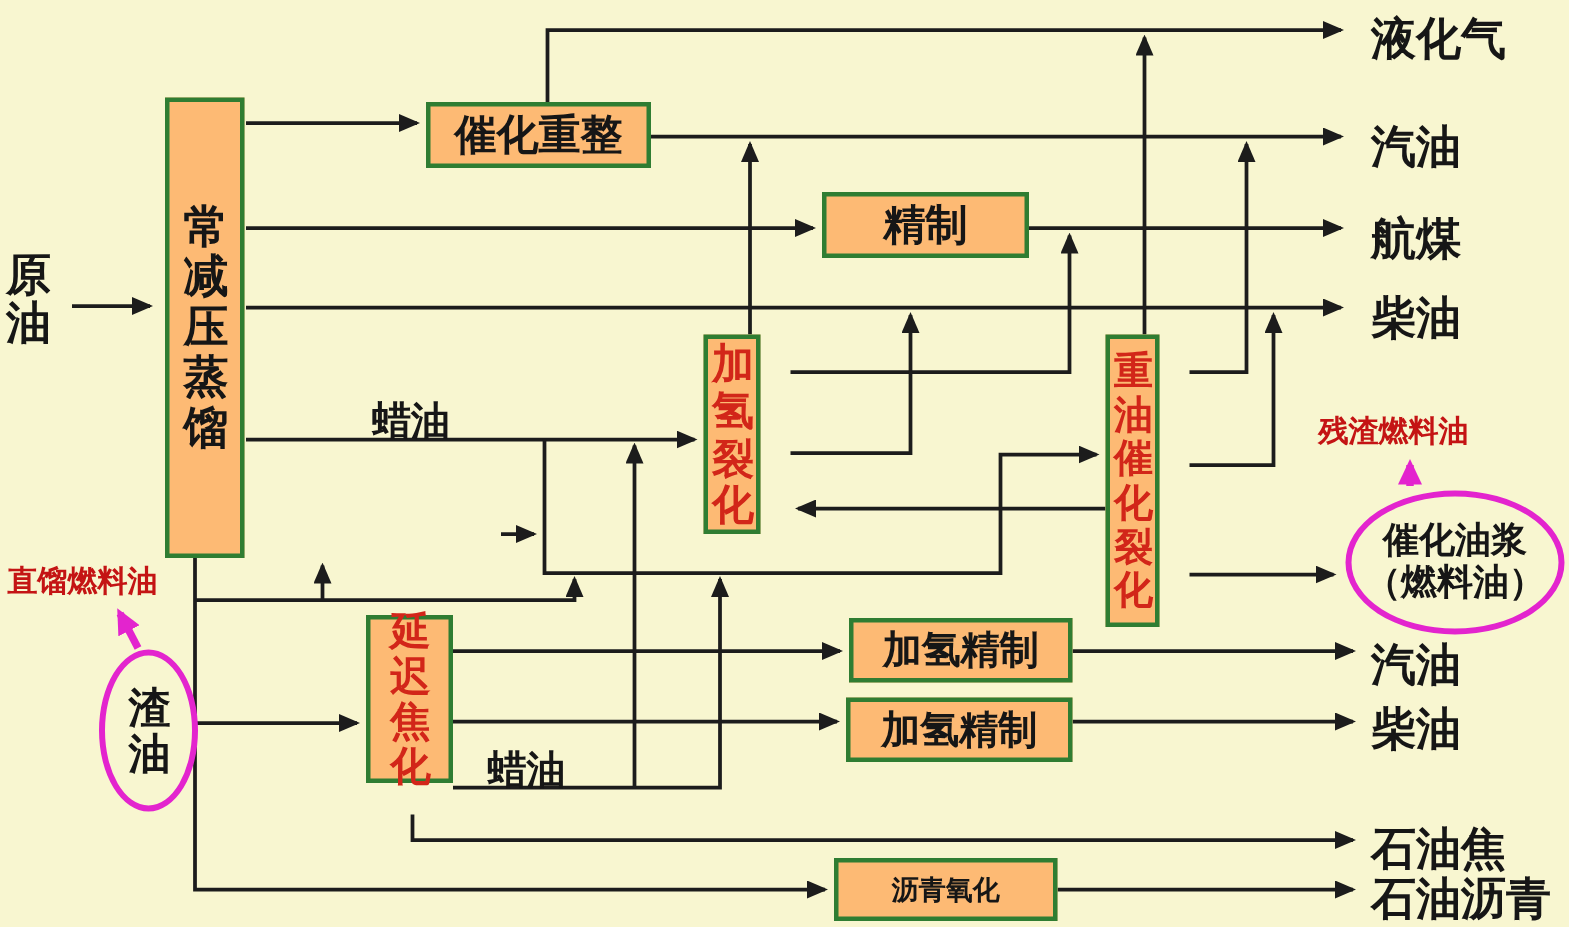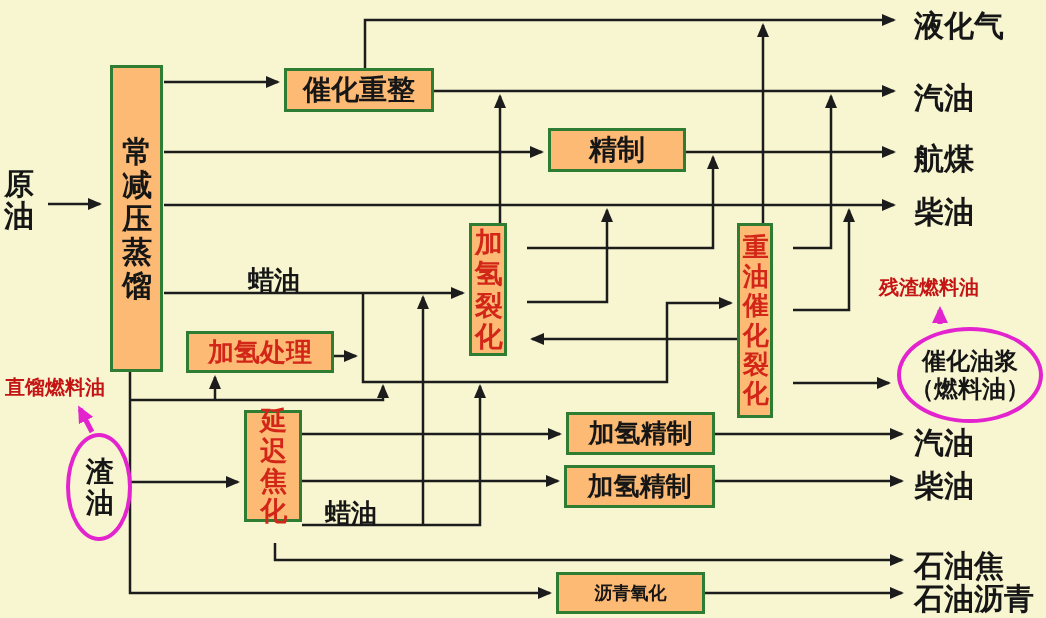--- a/index.html
+++ b/index.html
@@ -76,23 +76,20 @@
   </div>
   <div class="node" style="left:284px;top:68px;width:150px;height:44px;font-size:28px;">
     <span>催化重整</span>
   </div>
   <div class="node" style="left:548px;top:128px;width:138px;height:44px;font-size:28px;">
     <span>精制</span>
   </div>
   <div class="node red" style="left:469px;top:223px;width:38px;height:133px;font-size:28px;">
     <span class="vtext">加氢裂化</span>
   </div>
-  <div class="node red" style="left:186px;top:331px;width:148px;height:42px;font-size:26px;">
-    <span>加氢处理</span>
-  </div>
   <div class="node red" style="left:737px;top:223px;width:36px;height:195px;font-size:26px;">
     <span class="vtext">重油催化裂化</span>
   </div>
   <div class="node red" style="left:244px;top:410px;width:58px;height:112px;font-size:27px;">
     <span class="vtext">延迟焦化</span>
   </div>
   <div class="node" style="left:566px;top:412px;width:149px;height:43px;font-size:26px;">
     <span>加氢精制</span>
   </div>
   <div class="node" style="left:564px;top:465px;width:151px;height:43px;font-size:26px;">

